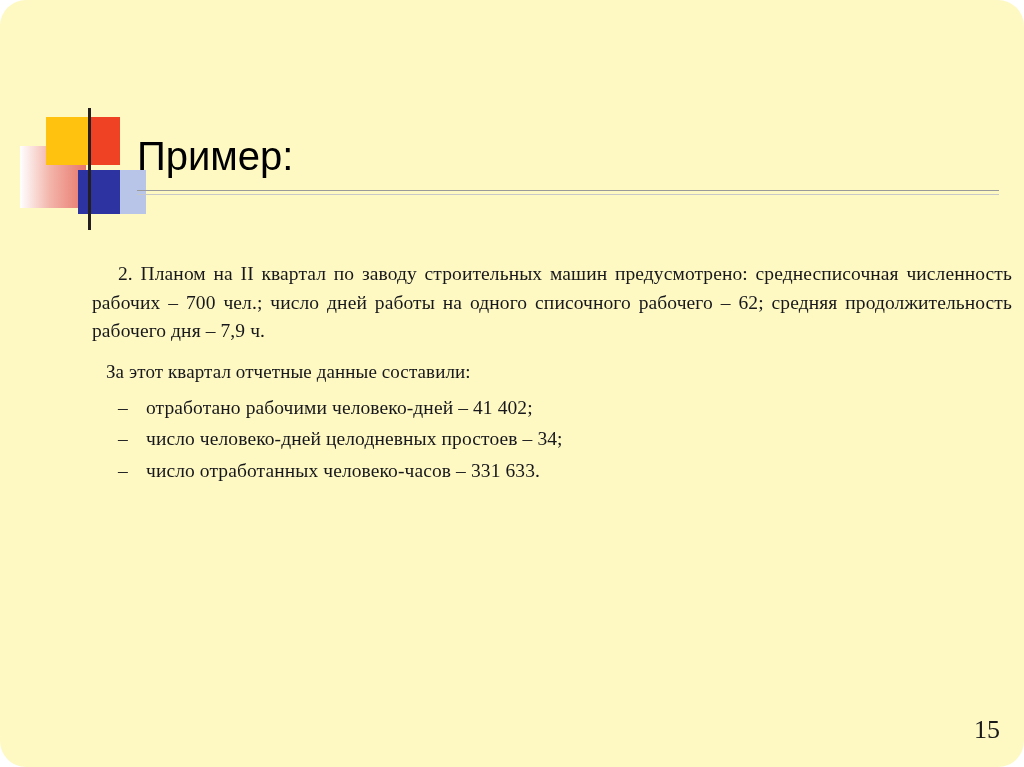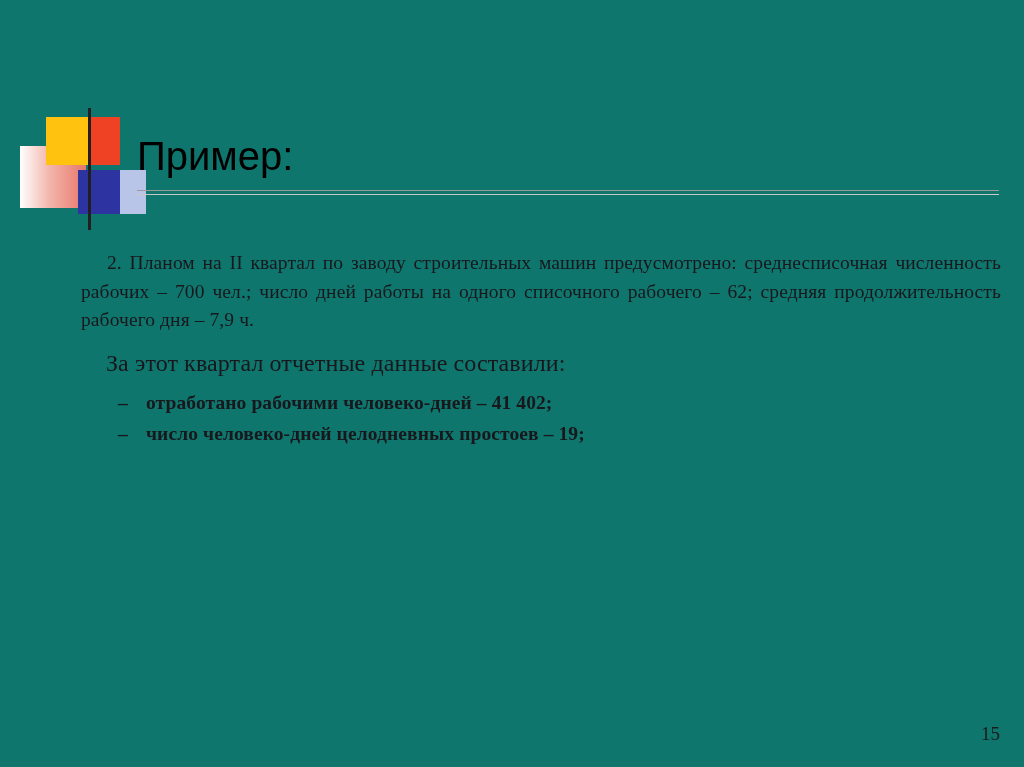--- a/index.html
+++ b/index.html
@@ -11,21 +11,22 @@
     height: 767px;
     background: #ffffff;
     font-family: "Liberation Serif", serif;
     overflow: hidden;
     position: relative;
   }
 
   .slide {
     position: absolute;
     inset: 0;
-    background: #0f766e;
+    background: #fef9c3;
+    border-radius: 26px;
   }
 
   
   .logo-group {
     position: absolute;
     left: 20px;
     top: 108px;
     width: 150px;
     height: 120px;
   }
@@ -115,60 +116,59 @@
     color: #17171c;
     font-family: "Liberation Serif", serif;
   }
 
   .para-main {
     font-size: 19.5px;
     line-height: 1.47;
     text-align: justify;
     text-justify: inter-word;
     width: 920px;
-    margin: 1px;
+    margin: 12px;
     letter-spacing: 0.1px;
   }
   .para-main .indent {
     display: inline-block;
     width: 26px;
   }
 
   .para-second {
-    font-size: 24px;
+    font-size: 19px;
     line-height: 1.45;
     margin: 11px 0 0 0;
     padding-left: 26px;
     letter-spacing: 0.1px;
   }
 
   .dash-list {
     list-style: none;
     margin: 6px 0 0 0;
     padding: 0 0 0 38px;
-    font-weight: bold;
   }
   .dash-list li {
     font-size: 19.5px;
     line-height: 1.62;
     letter-spacing: 0.1px;
     white-space: nowrap;
   }
   .dash-list li .dash {
     display: inline-block;
     width: 28px;
   }
 
   
   .page-number {
     position: absolute;
     right: 24px;
     bottom: 22px;
     font-family: "Liberation Serif", serif;
-    font-size: 19px;
+    font-size: 26px;
     color: #1a1a1a;
     text-align: center;
   }
 </style>
 </head>
 <body>
 
 <div class="slide">
 
   <div class="logo-group">
@@ -187,20 +187,21 @@
   <div class="body-block">
 
     <p class="para-main">
       <span class="indent"></span><span>2.</span>&nbsp;<span>Планом на II квартал по заводу строительных машин предусмотрено: среднесписочная численность рабочих – 700 чел.; число дней работы на одного списочного рабочего – 62; средняя продолжительность рабочего дня – 7,9 ч.</span>
     </p>
 
     <p class="para-second">За этот квартал отчетные данные составили:</p>
 
     <ul class="dash-list">
       <li><span class="dash">–</span><span>отработано рабочими человеко-дней – 41 402;</span></li>
-      <li><span class="dash">–</span><span>число человеко-дней целодневных простоев – 19;</span></li>
+      <li><span class="dash">–</span><span>число человеко-дней целодневных простоев – 34;</span></li>
+      <li><span class="dash">–</span><span>число отработанных человеко-часов – 331 633.</span></li>
     </ul>
 
   </div>
 
   <div class="page-number">15</div>
 
 </div>
 
 </body></html>

